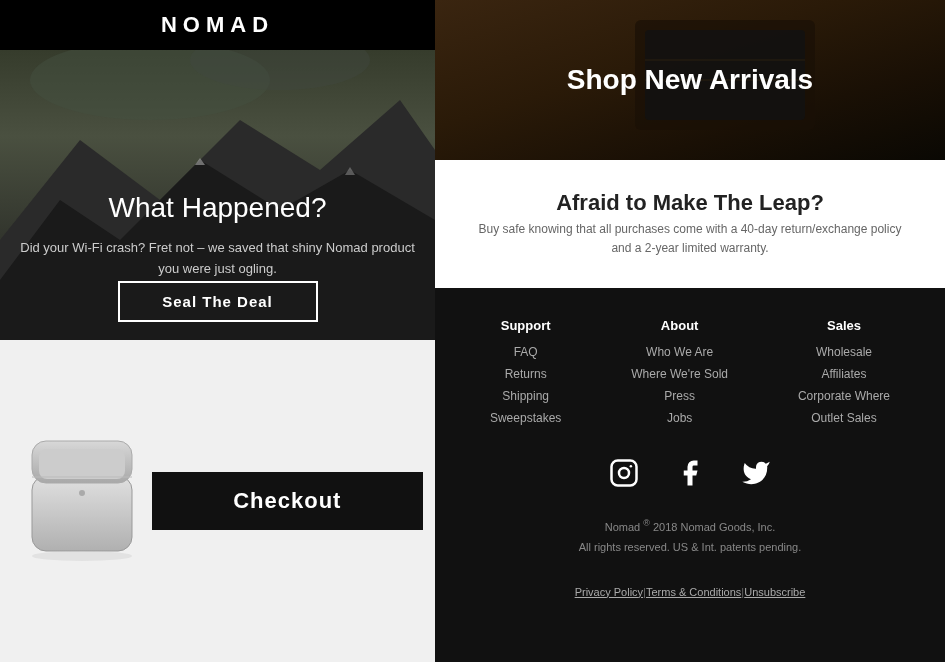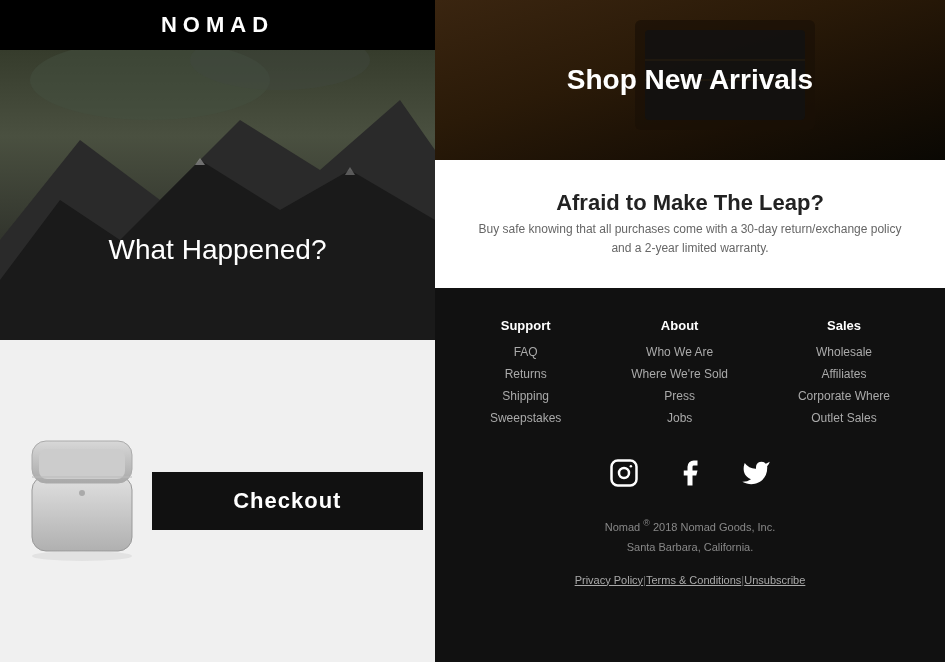--- a/index.html
+++ b/index.html
@@ -243,21 +243,21 @@
       display: flex;
       align-items: center;
       justify-content: center;
     }
 
     .footer-copyright {
       text-align: center;
       color: #888;
       font-size: 11px;
       line-height: 1.8;
-      margin-bottom: 16px;
+      margin-bottom: 28px;
     }
 
     .footer-legal {
       display: flex;
       justify-content: center;
       align-items: center;
     }
 
     .footer-legal-link {
       color: #aaa;
@@ -304,22 +304,26 @@
         <polygon points="345,175 350,167 355,175" fill="#999" opacity="0.5"></polygon>
       </svg>
     </div>
 
     <div class="logo-bar">
       <span class="logo-text">NOMAD</span>
     </div>
 
     <div class="hero-content">
       <div class="hero-title">What Happened?</div>
-    </div>
-
+      <div class="hero-subtitle">Did your Wi-Fi crash? Fret not – we saved that shiny Nomad product you were just ogling.</div>
+    </div>
+
+    <div class="cta-button-container">
+      <button class="cta-button">Seal The Deal</button>
+    </div>
   </div>
 
   <div class="product-section">
     <div class="product-image-container">
 
       <svg width="130" height="140" viewBox="0 0 130 140">
         <defs>
           <linearGradient id="caseGrad" x1="0" y1="0" x2="0" y2="1">
             <stop offset="0%" stop-color="#e0e0e0"></stop>
             <stop offset="100%" stop-color="#b0b0b0"></stop>
@@ -369,21 +373,21 @@
 
         <line x1="210" y1="60" x2="370" y2="60" stroke="#2a2010" stroke-width="1"></line>
         <line x1="210" y1="80" x2="370" y2="80" stroke="#2a2010" stroke-width="1"></line>
       </svg>
       <span class="shop-banner-title">Shop New Arrivals</span>
     </div>
   </div>
 
   <div class="value-prop-section">
     <div class="value-prop-title">Afraid to Make The Leap?</div>
-    <div class="value-prop-desc">Buy safe knowing that all purchases come with a 30-day return/exchange policy and a 2-year limited warranty.</div>
+    <div class="value-prop-desc">Buy safe knowing that all purchases come with a 40-day return/exchange policy and a 2-year limited warranty.</div>
   </div>
 
   <div class="footer-section">
 
     <div class="footer-columns">
 
       <div class="footer-col">
         <div class="footer-col-title">Support</div>
         <a class="footer-link">FAQ</a>
         <a class="footer-link">Returns</a>
@@ -424,21 +428,21 @@
       </div>
       <div class="social-icon">
         <svg width="30" height="30" viewBox="0 0 24 24" fill="white">
           <path d="M23 3a10.9 10.9 0 0 1-3.14 1.53 4.48 4.48 0 0 0-7.86 3v1A10.66 10.66 0 0 1 3 4s-4 9 5 13a11.64 11.64 0 0 1-7 2c9 5 20 0 20-11.5a4.5 4.5 0 0 0-.08-.83A7.72 7.72 0 0 0 23 3z"></path>
         </svg>
       </div>
     </div>
 
     <div class="footer-copyright">
       <div>Nomad <sup style="font-size:9px">®</sup> 2018 Nomad Goods, Inc.</div>
-      <div>Santa Barbara, California.</div>
+      <div>All rights reserved. US &amp; Int. patents pending.</div>
     </div>
 
     <div class="footer-legal">
       <a class="footer-legal-link">Privacy Policy</a>
       <span class="footer-legal-sep">|</span>
       <a class="footer-legal-link">Terms &amp; Conditions</a>
       <span class="footer-legal-sep">|</span>
       <a class="footer-legal-link">Unsubscribe</a>
     </div>
 

